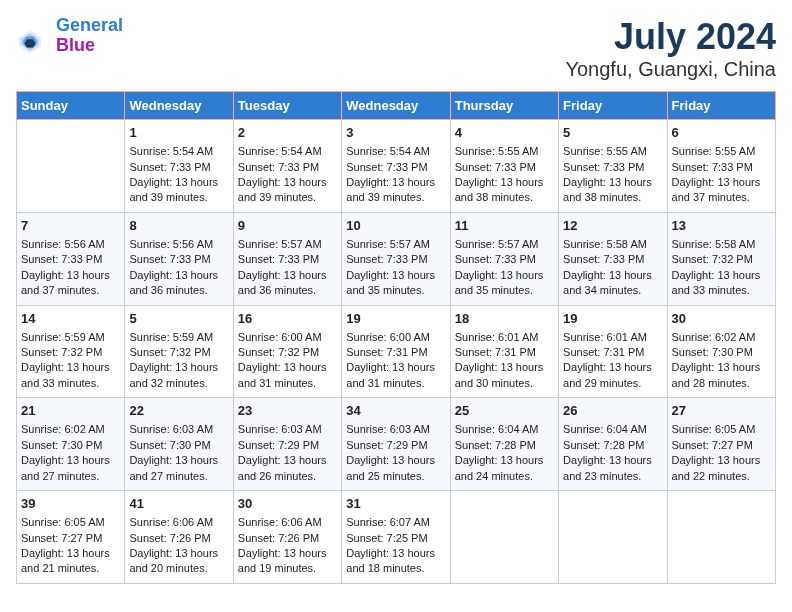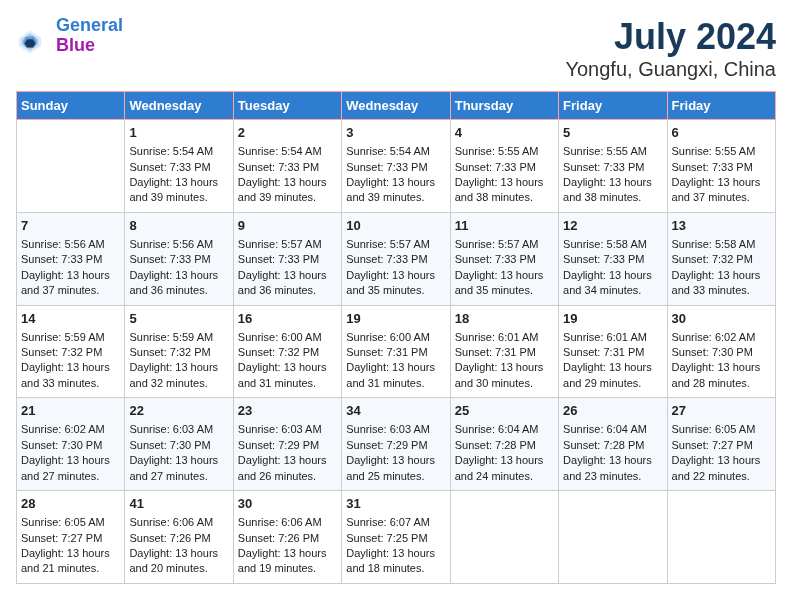--- a/index.html
+++ b/index.html
@@ -200,21 +200,21 @@
 Sunset: 7:28 PM
 Daylight: 13 hours and 24 minutes.</span></td>
         <td><span class="day-num">26</span><span style="white-space: pre-line;">Sunrise: 6:04 AM
 Sunset: 7:28 PM
 Daylight: 13 hours and 23 minutes.</span></td>
         <td><span class="day-num">27</span><span style="white-space: pre-line;">Sunrise: 6:05 AM
 Sunset: 7:27 PM
 Daylight: 13 hours and 22 minutes.</span></td>
       </tr>
       <tr>
-        <td><span class="day-num">28</span><span style="white-space: pre-line;">Sunrise: 6:05 AM
+        <td><span class="day-num">39</span><span style="white-space: pre-line;">Sunrise: 6:05 AM
 Sunset: 7:27 PM
 Daylight: 13 hours and 21 minutes.</span></td>
         <td><span class="day-num">41</span><span style="white-space: pre-line;">Sunrise: 6:06 AM
 Sunset: 7:26 PM
 Daylight: 13 hours and 20 minutes.</span></td>
         <td><span class="day-num">30</span><span style="white-space: pre-line;">Sunrise: 6:06 AM
 Sunset: 7:26 PM
 Daylight: 13 hours and 19 minutes.</span></td>
         <td><span class="day-num">31</span><span style="white-space: pre-line;">Sunrise: 6:07 AM
 Sunset: 7:25 PM

